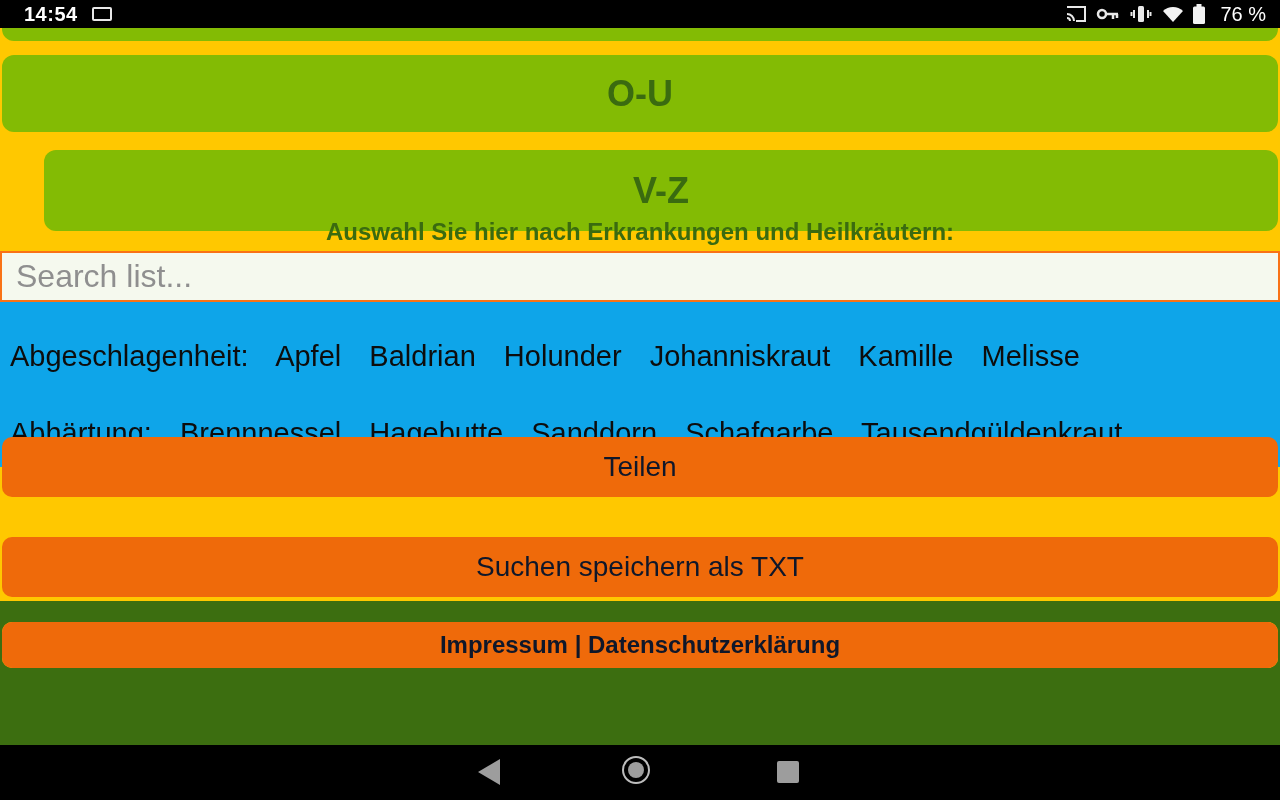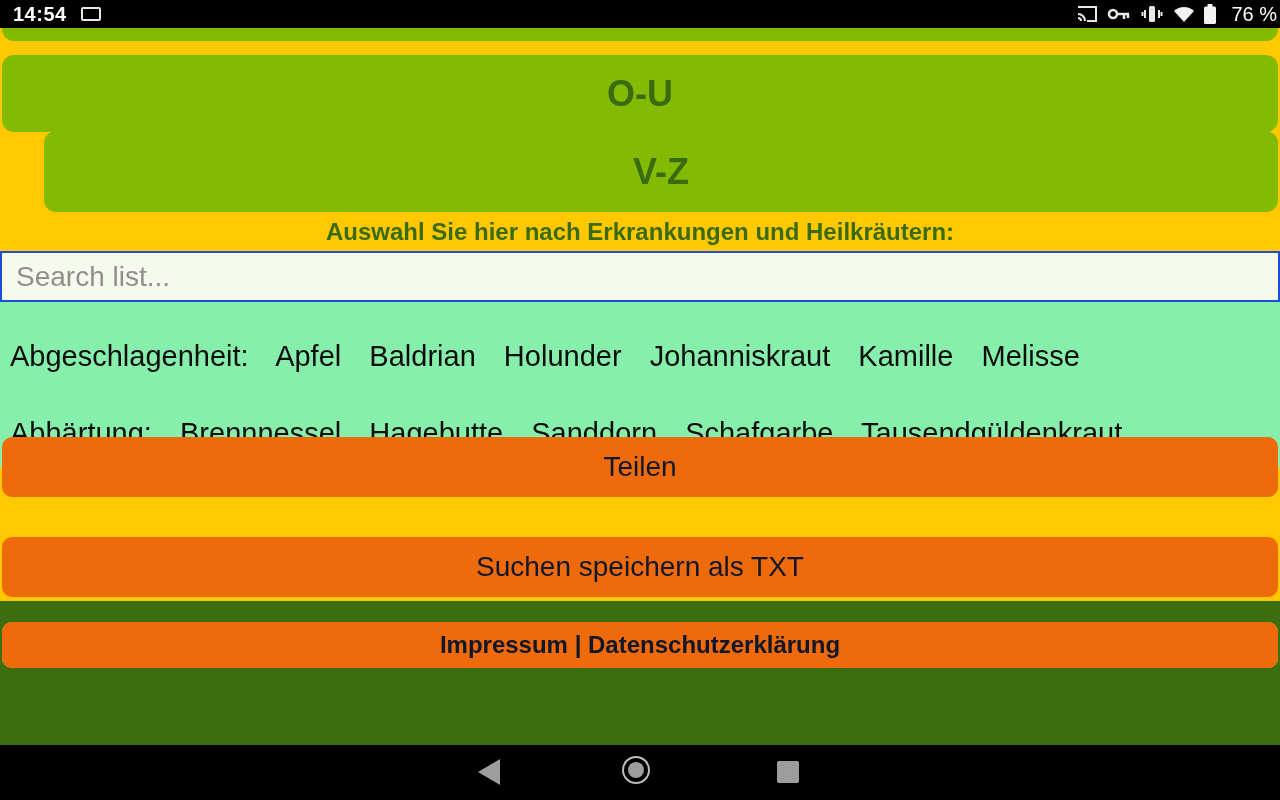--- a/index.html
+++ b/index.html
@@ -2,47 +2,47 @@
 <html><head>
 <meta charset="utf-8">
 <style>
   html,body{margin:0;padding:0;background:#222;}
   .screen{position:relative;width:1280px;height:800px;overflow:hidden;
           font-family:"Liberation Sans",sans-serif;background:#FFC800;}
 
   
   .status-bar{position:absolute;top:0;left:0;width:1280px;height:28px;background:#000;
               display:flex;align-items:center;justify-content:space-between;box-sizing:border-box;
-              padding:0 3px;color:#fff;}
+              padding:0 14px;color:#fff;}
   .sb-left{display:flex;align-items:center;gap:14px;}
   .sb-time{font-size:20px;font-weight:bold;letter-spacing:0.5px;padding-left:10px;}
   .sb-note-icon{width:16px;height:10px;border:2px solid #e8e8e8;border-radius:2px;display:inline-block;}
   .sb-right{display:flex;align-items:center;gap:9px;}
   .sb-right svg{display:block;}
   .sb-batt-text{font-size:20px;color:#fff;margin-left:6px;}
 
   
   .green-btn{position:absolute;left:2px;right:2px;background:#83BB04;border:none;border-radius:12px;
              color:#3A6B10;font-weight:bold;font-size:36px;font-family:"Liberation Sans",sans-serif;
              display:flex;align-items:center;justify-content:center;cursor:pointer;}
   .sliver{position:absolute;top:28px;left:2px;right:2px;height:13px;background:#83BB04;
           border-radius:0 0 12px 12px;}
   .btn-ou{top:55px;height:77px;}
-  .btn-vz{top:131px;height:81px;margin-left:42px;}
+  .btn-vz{top:150px;height:81px;margin-left:42px;}
 
   .heading{position:absolute;top:214px;left:0;width:1280px;height:36px;display:flex;
            align-items:center;justify-content:center;color:#3A6B10;font-weight:bold;font-size:24px;}
 
   .search-input{position:absolute;top:251px;left:0;width:1280px;height:51px;box-sizing:border-box;
-                background:#F5F9EE;border:2px solid #1d4ed8;font-size:28px;color:#8b5cf6;
+                background:#F5F9EE;border:2px solid #f97316;font-size:32px;color:#8b5cf6;
                 padding:0 0 0 14px;font-family:"Liberation Sans",sans-serif;outline:none;}
   .search-input::placeholder{color:#8F8F8F;}
 
   
-  .panel{position:absolute;top:302px;left:0;width:1280px;height:165px;background:#86efac;}
+  .panel{position:absolute;top:302px;left:0;width:1280px;height:165px;background:#0ea5e9;}
   .list-row{position:absolute;left:10px;right:0;color:#0d0d0d;font-size:29px;line-height:37px;
             white-space:pre;word-spacing:6px;cursor:pointer;}
   .row-1{top:36px;}
   .row-2{top:113px;}
 
   
   .orange-btn{position:absolute;left:2px;right:2px;height:60px;background:#EF6A0A;border:none;
               border-radius:10px;color:#0f172a;font-size:28px;font-family:"Liberation Sans",sans-serif;
               display:flex;align-items:center;justify-content:center;cursor:pointer;}
   .btn-share{top:437px;z-index:5;}

